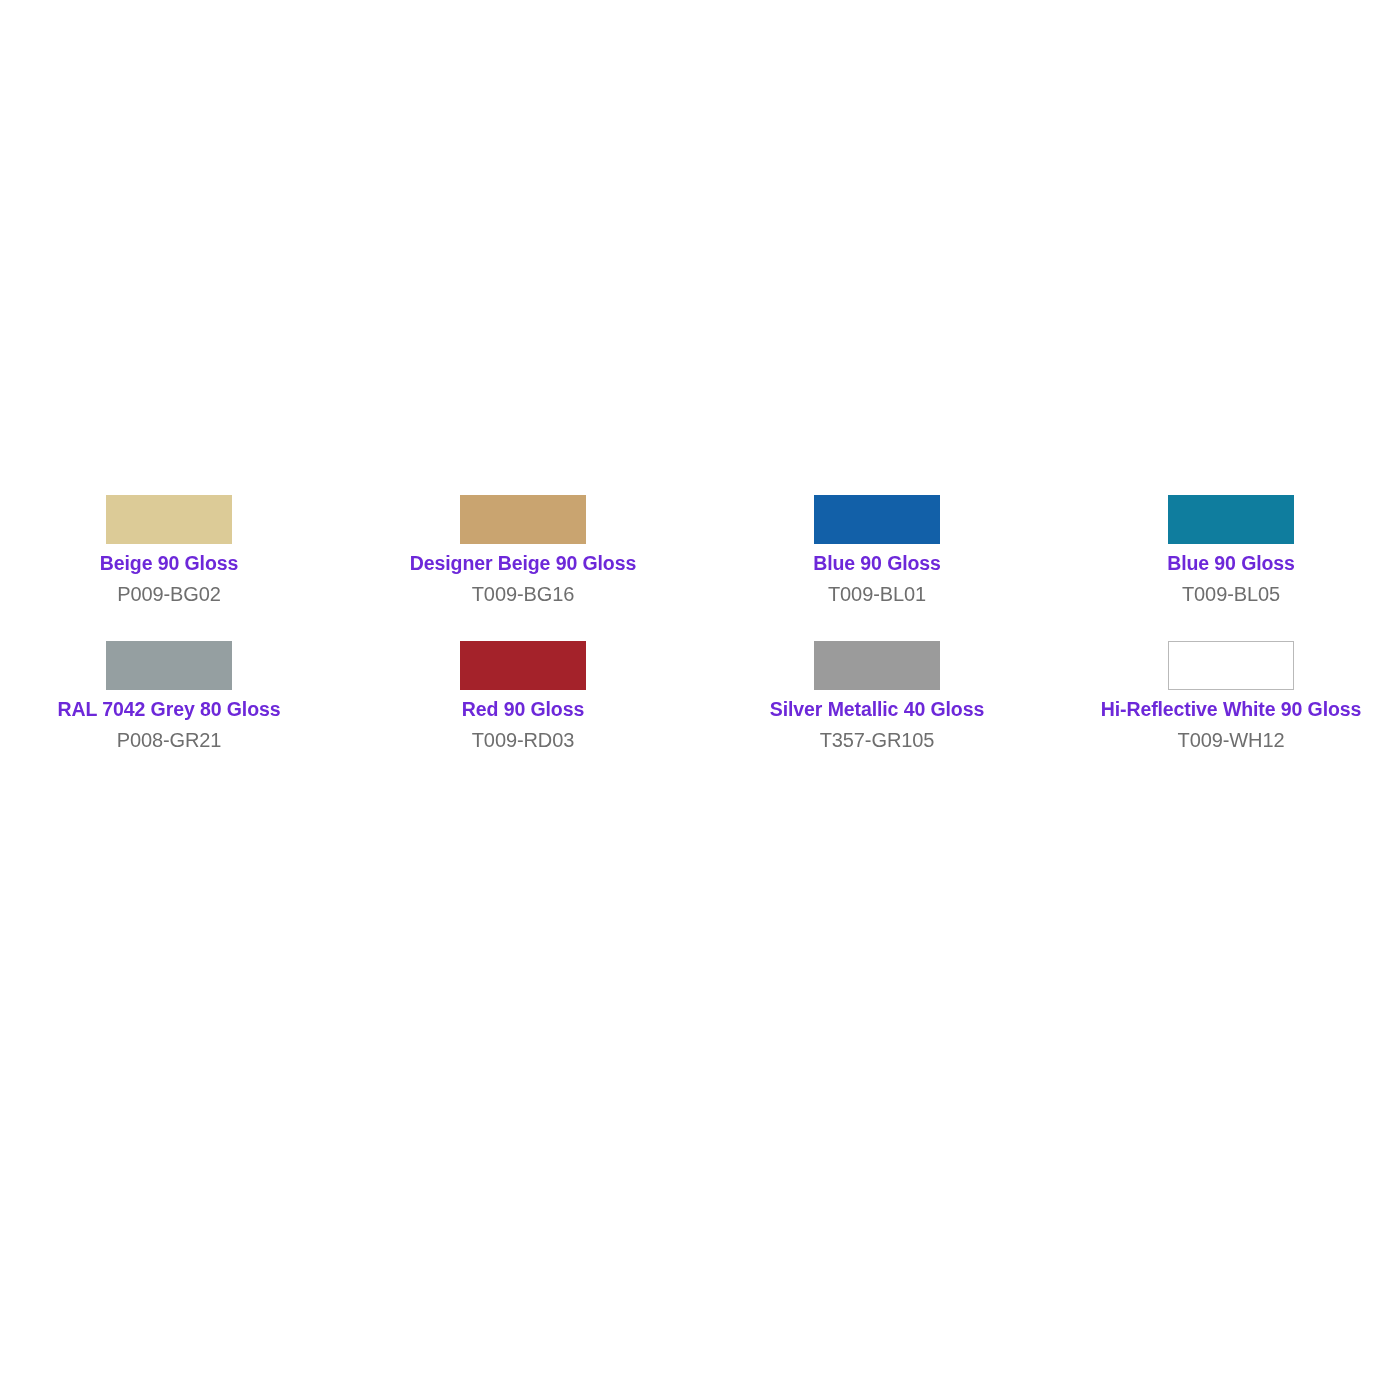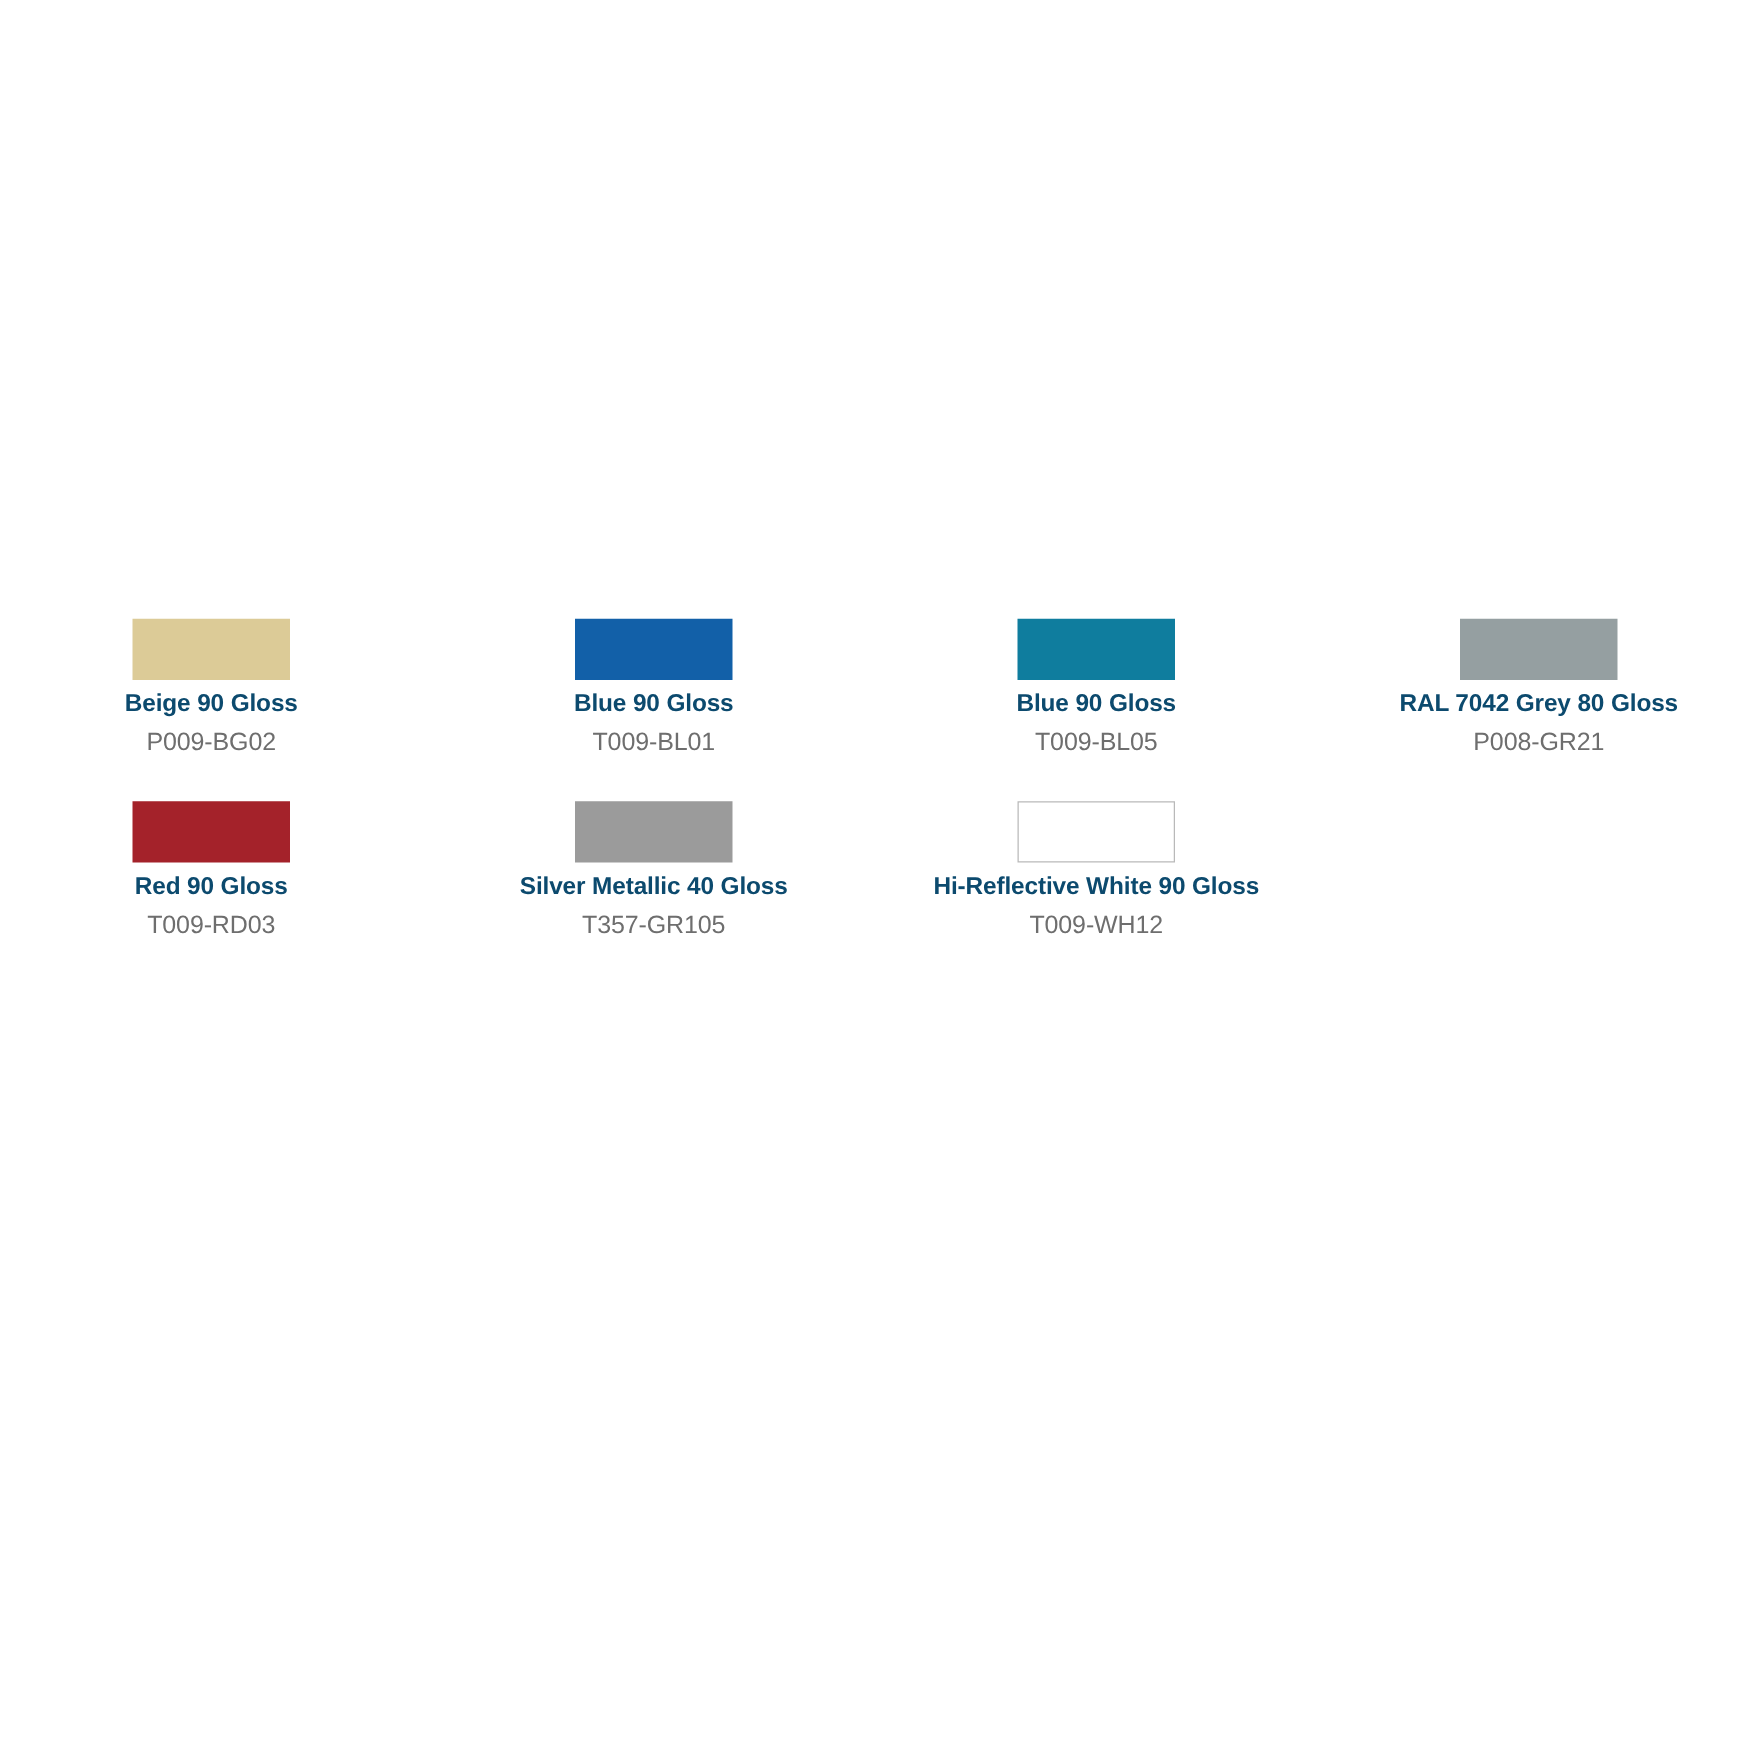--- a/index.html
+++ b/index.html
@@ -54,21 +54,21 @@
   }
 
   .swatch-chip.bordered {
     border: 1px solid #b9b9b9;
   }
 
   .swatch-name {
     margin-top: 4px;
     font-size: 19.5px;
     font-weight: bold;
-    color: #0c4a6e;
+    color: #6d28d9;
     text-align: center;
     line-height: 1.28;
     white-space: nowrap;
     letter-spacing: -0.1px;
   }
 
   .swatch-code {
     margin-top: 6px;
     font-size: 20px;
     font-weight: normal;
@@ -83,20 +83,27 @@
 <body>
 
 <div id="swatch-board">
   <div class="swatch-grid">
       <div class="swatch-cell">
         <div class="swatch-chip-wrap">
           <div class="swatch-chip" style="background-color: rgb(220, 203, 151);"></div>
         </div>
         <div class="swatch-name">Beige 90 Gloss</div>
         <div class="swatch-code">P009-BG02</div>
+      </div>
+      <div class="swatch-cell">
+        <div class="swatch-chip-wrap">
+          <div class="swatch-chip" style="background-color: rgb(201, 164, 112);"></div>
+        </div>
+        <div class="swatch-name">Designer Beige 90 Gloss</div>
+        <div class="swatch-code">T009-BG16</div>
       </div>
       <div class="swatch-cell">
         <div class="swatch-chip-wrap">
           <div class="swatch-chip" style="background-color: rgb(18, 96, 168);"></div>
         </div>
         <div class="swatch-name">Blue 90 Gloss</div>
         <div class="swatch-code">T009-BL01</div>
       </div>
       <div class="swatch-cell">
         <div class="swatch-chip-wrap">

